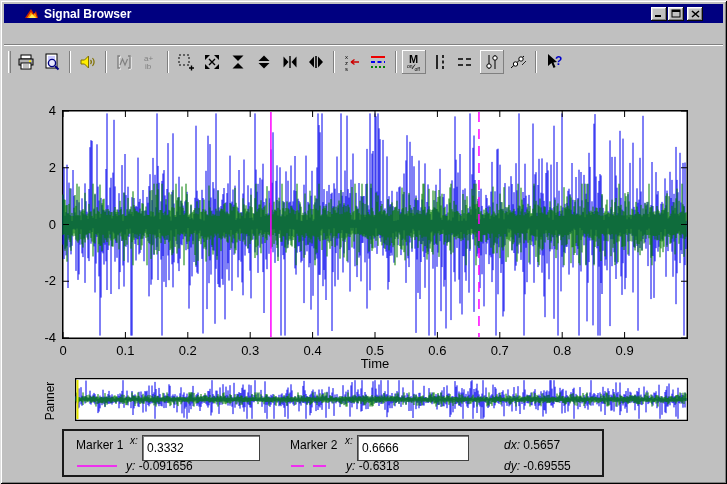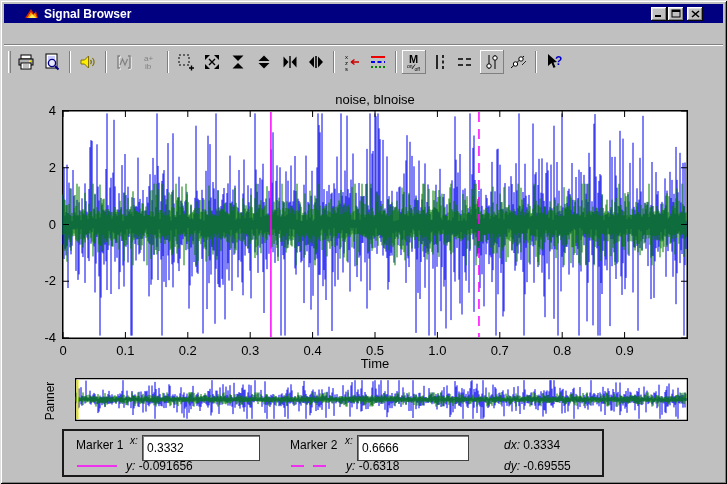--- a/index.html
+++ b/index.html
@@ -264,21 +264,20 @@
       <button class="tbbtn">
         <span>
           <svg width="20" height="20" viewBox="0 0 20 20" fill="none" stroke-linecap="butt">
             <polygon points="4,2 4,14 7.5,11 9.5,16 11.5,15 9.5,10.5 13,10" fill="#000"></polygon>
             <text x="11" y="13" font-size="12" font-weight="bold" fill="#0000cc" font-family="Liberation Sans,sans-serif">?</text>
           </svg>
         </span>
       </button>
     </div>
 
-  <div class="plot-title">noise, blnoise</div>
 
   <svg class="main-plot" id="main-plot" width="626" height="229">
       <rect x="0.5" y="0.5" width="625" height="228" fill="#ffffff" stroke="#000" stroke-width="2"></rect>
       <path d="M1 85.3L1 134.6M2 57.3L2 149.0M3 105.7L3 138.9M4 102.1L4 145.4M5 54.7L5 135.9M6 103.0L6 178.0M7 72.6L7 128.2M8 104.9L8 137.4M9 78.5L9 144.4M10 111.0L10 135.8M11 60.0L11 119.4M12 85.9L12 118.8M13 102.4L13 119.7M14 105.3L14 160.9M15 89.9L15 118.6M16 105.8L16 169.9M17 92.3L17 164.4M18 100.3L18 134.7M19 110.1L19 119.4M20 88.3L20 143.4M21 103.2L21 147.1M22 104.5L22 128.1M23 73.4L23 172.9M24 91.2L24 124.3M25 101.7L25 127.6M26 108.9L26 148.2M27 79.0L27 151.1M28 37.2L28 120.5M29 30.2L29 133.7M30 30.9L30 122.0M31 107.8L31 118.3M32 98.6L32 136.4M33 84.5L33 182.5M34 108.9L34 153.6M35 34.3L35 127.0M36 76.6L36 123.4M37 90.5L37 166.4M38 107.5L38 225.6M39 87.9L39 187.6M40 95.1L40 142.2M41 99.6L41 143.4M42 100.2L42 154.6M43 101.3L43 134.7M44 59.0L44 151.3M45 3.4L45 180.0M46 95.2L46 140.0M47 101.3L47 120.9M48 77.6L48 128.4M49 67.8L49 184.0M50 108.4L50 136.0M51 62.6L51 121.8M52 9.8L52 123.4M53 76.4L53 151.7M54 104.0L54 132.9M55 106.1L55 147.8M56 99.6L56 124.4M57 83.2L57 179.2M58 100.0L58 162.1M59 97.1L59 121.8M60 55.1L60 130.9M61 110.9L61 155.5M62 82.8L62 176.6M63 44.0L63 124.5M64 85.1L64 136.8M65 105.4L65 119.2M66 76.7L66 152.5M67 101.4L67 126.9M68 99.6L68 118.7M69 104.1L69 225.6M70 87.2L70 225.6M71 106.1L71 123.1M72 88.0L72 127.6M73 97.0L73 133.9M74 95.9L74 150.5M75 96.8L75 129.4M76 47.6L76 129.0M77 91.9L77 144.4M78 88.9L78 142.9M79 103.6L79 128.9M80 101.1L80 128.7M81 80.0L81 124.9M82 105.9L82 151.3M83 100.5L83 121.6M84 100.5L84 119.1M85 86.9L85 124.4M86 92.7L86 131.3M87 76.1L87 186.4M88 64.2L88 134.2M89 106.4L89 174.7M90 90.1L90 169.5M91 47.9L91 134.7M92 106.7L92 145.0M93 64.8L93 124.4M94 97.2L94 140.1M95 3.4L95 136.9M96 55.9L96 170.0M97 72.8L97 119.4M98 109.1L98 123.1M99 91.3L99 149.6M100 70.9L100 225.6M101 63.5L101 146.0M102 60.1L102 171.8M103 85.4L103 130.0M104 94.5L104 177.1M105 79.0L105 130.0M106 33.1L106 145.5M107 99.9L107 170.2M108 106.5L108 130.7M109 110.6L109 120.4M110 81.8L110 154.3M111 23.3L111 177.4M112 93.5L112 152.4M113 106.7L113 126.8M114 106.9L114 119.2M115 101.5L115 134.2M116 87.5L116 153.3M117 66.7L117 161.1M118 105.0L118 148.7M119 90.6L119 134.4M120 93.3L120 135.2M121 95.6L121 129.2M122 100.8L122 122.4M123 91.4L123 126.6M124 89.9L124 140.2M125 81.8L125 134.0M126 107.1L126 118.0M127 106.6L127 198.6M128 109.1L128 175.4M129 95.3L129 137.5M130 108.2L130 166.4M131 109.5L131 130.9M132 103.8L132 152.0M133 87.8L133 120.7M134 15.7L134 156.9M135 80.7L135 162.6M136 88.7L136 163.8M137 90.1L137 123.3M138 108.8L138 120.7M139 109.4L139 126.4M140 79.8L140 148.9M141 88.0L141 223.5M142 110.5L142 132.1M143 99.5L143 127.3M144 60.8L144 139.5M145 104.7L145 199.1M146 25.7L146 126.6M147 90.6L147 173.2M148 34.1L148 150.4M149 87.5L149 164.6M150 100.6L150 137.0M151 72.1L151 140.3M152 78.4L152 140.6M153 88.9L153 213.8M154 3.4L154 158.8M155 100.7L155 146.0M156 80.1L156 174.1M157 97.4L157 177.0M158 100.4L158 177.5M159 96.1L159 129.5M160 89.7L160 168.9M161 84.1L161 174.8M162 78.0L162 122.5M163 101.6L163 209.4M164 92.4L164 126.9M165 83.1L165 159.4M166 73.4L166 153.2M167 105.3L167 170.6M168 45.6L168 140.0M169 93.2L169 120.0M170 91.6L170 180.8M171 79.5L171 133.3M172 94.7L172 144.8M173 75.6L173 138.4M174 109.9L174 123.0M175 108.2L175 121.5M176 97.9L176 167.4M177 60.0L177 150.2M178 108.6L178 118.8M179 102.3L179 151.7M180 102.3L180 172.4M181 83.5L181 185.3M182 49.5L182 129.8M183 108.2L183 145.6M184 103.4L184 136.3M185 101.9L185 126.3M186 75.3L186 138.5M187 92.3L187 143.1M188 107.9L188 160.7M189 78.3L189 188.4M190 107.6L190 119.6M191 110.2L191 129.6M192 103.4L192 125.2M193 3.4L193 142.4M194 59.6L194 129.6M195 81.7L195 118.8M196 73.8L196 162.9M197 97.9L197 124.3M198 67.8L198 137.7M199 106.9L199 120.3M200 69.5L200 133.8M201 53.7L201 162.1M202 92.0L202 203.0M203 105.7L203 122.3M204 88.5L204 149.5M205 104.6L205 159.2M206 103.4L206 122.0M207 80.8L207 143.8M208 88.3L208 124.3M209 39.4L209 138.6M210 72.7L210 119.3M211 22.3L211 142.3M212 101.7L212 119.2M213 100.0L213 152.9M214 70.9L214 126.0M215 55.3L215 135.0M216 105.5L216 146.8M217 91.2L217 123.7M218 57.3L218 120.4M219 107.0L219 225.6M220 104.4L220 135.8M221 91.1L221 145.1M222 92.5L222 149.4M223 106.3L223 225.6M224 61.4L224 129.8M225 104.7L225 138.4M226 70.7L226 134.5M227 92.5L227 126.0M228 91.7L228 118.9M229 55.5L229 130.6M230 95.5L230 126.0M231 91.4L231 119.1M232 80.3L232 119.8M233 46.0L233 158.4M234 81.0L234 164.6M235 109.6L235 142.7M236 88.7L236 136.4M237 90.9L237 136.0M238 94.3L238 142.1M239 110.7L239 152.5M240 111.0L240 150.9M241 105.4L241 130.8M242 74.7L242 193.1M243 101.9L243 144.9M244 45.6L244 135.3M245 109.8L245 141.4M246 91.9L246 134.3M247 93.4L247 157.3M248 107.5L248 153.2M249 85.7L249 199.7M250 60.8L250 136.2M251 110.9L251 185.8M252 109.3L252 138.3M253 92.4L253 150.1M254 88.3L254 144.4M255 57.4L255 148.6M256 3.4L256 225.6M257 15.1L257 164.8M258 22.3L258 164.8M259 106.2L259 120.5M260 3.4L260 118.9M261 92.1L261 176.2M262 79.1L262 160.0M263 100.0L263 169.5M264 94.1L264 190.0M265 81.1L265 126.0M266 106.4L266 131.1M267 74.9L267 119.3M268 106.9L268 125.6M269 83.8L269 131.1M270 82.7L270 221.0M271 96.3L271 162.1M272 73.3L272 118.3M273 78.7L273 176.4M274 102.9L274 143.1M275 46.5L275 135.6M276 97.6L276 169.8M277 83.1L277 128.5M278 93.6L278 139.1M279 3.4L279 123.2M280 85.7L280 120.1M281 82.1L281 162.5M282 95.1L282 143.4M283 60.5L283 131.9M284 86.1L284 123.1M285 5.6L285 123.5M286 79.1L286 152.5M287 87.6L287 140.1M288 83.1L288 181.6M289 69.6L289 117.9M290 109.4L290 120.7M291 43.5L291 117.9M292 110.1L292 138.7M293 109.5L293 156.3M294 82.9L294 117.9M295 96.5L295 167.1M296 99.2L296 124.1M297 73.0L297 147.6M298 109.7L298 145.5M299 86.1L299 171.4M300 86.7L300 133.0M301 86.2L301 132.8M302 86.0L302 124.0M303 107.0L303 152.4M304 74.0L304 127.2M305 38.9L305 198.6M306 95.3L306 143.4M307 99.5L307 148.7M308 3.4L308 180.3M309 77.9L309 129.7M310 43.6L310 137.9M311 41.0L311 125.3M312 106.5L312 128.7M313 3.4L313 137.7M314 6.3L314 118.5M315 81.5L315 143.9M316 3.4L316 126.0M317 18.3L317 125.0M318 29.2L318 128.2M319 90.9L319 131.8M320 104.2L320 127.4M321 29.9L321 145.6M322 100.4L322 138.0M323 98.4L323 134.5M324 105.7L324 141.6M325 46.4L325 148.1M326 89.3L326 179.6M327 86.2L327 172.0M328 94.6L328 145.9M329 94.1L329 142.8M330 80.8L330 145.5M331 96.3L331 123.2M332 111.0L332 152.7M333 97.6L333 129.0M334 110.6L334 121.6M335 81.7L335 127.2M336 109.9L336 135.2M337 77.3L337 122.0M338 76.5L338 124.7M339 101.9L339 145.1M340 99.4L340 130.0M341 84.2L341 135.6M342 63.5L342 120.4M343 104.9L343 129.8M344 50.4L344 172.9M345 25.2L345 135.5M346 105.7L346 148.3M347 84.5L347 157.1M348 31.8L348 132.5M349 97.9L349 122.9M350 45.9L350 141.8M351 105.8L351 118.9M352 56.3L352 120.7M353 89.6L353 138.7M354 85.5L354 222.9M355 90.1L355 149.5M356 90.2L356 182.9M357 50.5L357 120.5M358 103.9L358 189.0M359 97.3L359 152.0M360 89.5L360 134.2M361 100.1L361 131.0M362 99.6L362 147.0M363 53.4L363 177.8M364 103.5L364 142.9M365 92.0L365 138.3M366 74.4L366 141.7M367 96.3L367 225.6M368 104.1L368 133.6M369 109.9L369 122.6M370 109.7L370 121.5M371 99.5L371 158.7M372 90.1L372 134.8M373 97.7L373 225.6M374 74.7L374 134.1M375 99.1L375 156.8M376 101.4L376 142.6M377 102.5L377 121.2M378 58.8L378 131.2M379 107.6L379 201.2M380 109.9L380 157.1M381 87.1L381 119.8M382 83.9L382 176.6M383 105.2L383 169.9M384 104.2L384 218.5M385 94.3L385 133.1M386 110.5L386 132.0M387 109.6L387 131.4M388 92.6L388 132.3M389 110.7L389 210.1M390 70.3L390 125.2M391 107.4L391 123.8M392 78.3L392 162.2M393 6.4L393 171.6M394 49.7L394 125.8M395 76.7L395 137.9M396 62.5L396 124.5M397 111.1L397 169.7M398 44.0L398 193.5M399 103.9L399 122.0M400 110.8L400 204.5M401 79.8L401 146.1M402 108.4L402 146.2M403 78.4L403 162.3M404 110.7L404 170.8M405 103.9L405 138.8M406 98.2L406 120.2M407 102.1L407 182.7M408 3.4L408 140.8M409 104.7L409 118.8M410 64.3L410 119.0M411 37.8L411 129.4M412 25.5L412 201.9M413 70.0L413 122.4M414 98.6L414 127.2M415 109.1L415 146.4M416 89.0L416 143.7M417 80.9L417 143.0M418 109.3L418 178.1M419 78.7L419 145.4M420 95.9L420 164.3M421 104.0L421 133.5M422 108.1L422 196.4M423 104.9L423 125.3M424 84.9L424 144.3M425 88.1L425 133.5M426 96.5L426 130.1M427 95.4L427 154.1M428 108.8L428 145.3M429 81.6L429 147.3M430 51.9L430 172.1M431 92.4L431 160.2M432 106.7L432 135.2M433 81.3L433 132.3M434 105.0L434 225.6M435 39.4L435 133.8M436 38.7L436 184.3M437 108.3L437 137.2M438 54.7L438 126.8M439 92.0L439 162.9M440 99.3L440 154.1M441 98.8L441 206.5M442 109.3L442 201.4M443 73.1L443 135.2M444 101.2L444 126.6M445 98.2L445 126.7M446 104.6L446 118.7M447 76.4L447 122.6M448 102.8L448 119.0M449 66.2L449 120.5M450 74.0L450 140.3M451 94.2L451 129.4M452 82.2L452 143.0M453 101.1L453 160.7M454 53.2L454 155.7M455 80.3L455 136.3M456 98.2L456 143.5M457 3.4L457 127.9M458 96.2L458 132.8M459 101.4L459 149.9M460 98.8L460 123.8M461 82.0L461 161.9M462 88.0L462 225.6M463 53.7L463 184.3M464 85.7L464 137.8M465 97.3L465 172.2M466 103.0L466 119.6M467 84.9L467 118.4M468 107.2L468 154.4M469 105.9L469 125.5M470 105.8L470 131.5M471 13.5L471 136.3M472 75.6L472 172.8M473 64.3L473 126.6M474 62.2L474 130.6M475 102.8L475 119.6M476 75.0L476 157.1M477 48.8L477 136.8M478 102.9L478 144.8M479 82.7L479 126.9M480 48.4L480 162.7M481 83.4L481 145.5M482 90.9L482 186.5M483 96.4L483 207.2M484 63.0L484 120.4M485 52.4L485 153.5M486 60.4L486 125.7M487 107.6L487 169.3M488 97.1L488 141.4M489 54.6L489 132.7M490 98.3L490 139.4M491 109.8L491 127.4M492 15.7L492 208.8M493 87.5L493 139.2M494 105.0L494 120.4M495 52.0L495 127.4M496 101.6L496 225.6M497 80.7L497 125.9M498 100.9L498 124.4M499 103.9L499 181.4M500 3.4L500 146.8M501 97.4L501 157.3M502 105.7L502 142.1M503 93.8L503 143.2M504 98.9L504 136.8M505 93.0L505 136.8M506 80.8L506 124.8M507 78.7L507 164.6M508 84.1L508 122.0M509 99.8L509 123.3M510 53.0L510 120.8M511 89.8L511 157.5M512 101.9L512 118.7M513 91.7L513 119.9M514 67.0L514 136.1M515 103.6L515 145.1M516 88.0L516 138.9M517 59.7L517 225.6M518 105.9L518 117.9M519 62.0L519 161.5M520 90.3L520 120.2M521 102.2L521 125.5M522 64.9L522 135.3M523 107.2L523 127.4M524 83.7L524 154.7M525 73.9L525 211.4M526 92.0L526 172.8M527 42.8L527 152.1M528 56.9L528 130.6M529 105.0L529 119.6M530 91.3L530 145.2M531 102.0L531 215.4M532 13.7L532 154.0M533 4.1L533 125.7M534 66.5L534 119.9M535 101.1L535 138.3M536 82.8L536 225.6M537 70.9L537 156.7M538 64.1L538 225.6M539 65.4L539 173.0M540 85.3L540 184.0M541 97.9L541 140.8M542 109.9L542 130.8M543 104.8L543 155.7M544 104.5L544 149.6M545 104.1L545 160.3M546 101.2L546 118.5M547 106.7L547 123.8M548 30.4L548 216.1M549 99.3L549 129.1M550 46.9L550 156.2M551 103.9L551 129.2M552 105.9L552 142.3M553 46.8L553 151.9M554 65.5L554 169.0M555 77.7L555 153.6M556 103.2L556 126.3M557 96.2L557 125.1M558 20.8L558 122.7M559 87.9L559 166.4M560 99.6L560 184.9M561 28.6L561 153.2M562 105.4L562 124.1M563 91.2L563 179.2M564 96.7L564 167.9M565 109.3L565 119.0M566 84.2L566 131.6M567 107.2L567 145.8M568 52.9L568 124.2M569 108.9L569 118.9M570 105.1L570 125.7M571 32.7L571 182.5M572 96.9L572 137.2M573 99.7L573 137.7M574 103.8L574 126.4M575 78.3L575 135.9M576 92.7L576 220.7M577 89.6L577 119.7M578 47.8L578 138.0M579 81.5L579 121.4M580 106.7L580 140.3M581 5.8L581 129.0M582 103.7L582 124.8M583 92.7L583 132.4M584 99.4L584 138.7M585 94.4L585 119.9M586 91.9L586 156.1M587 107.1L587 118.6M588 101.8L588 125.1M589 95.1L589 189.1M590 52.0L590 145.8M591 96.0L591 146.1M592 104.2L592 187.9M593 104.9L593 151.4M594 62.1L594 138.2M595 84.4L595 129.7M596 81.1L596 141.7M597 102.9L597 136.8M598 103.9L598 130.9M599 93.8L599 122.0M600 91.9L600 129.4M601 103.4L601 130.6M602 100.3L602 125.7M603 68.4L603 119.1M604 95.2L604 166.8M605 80.6L605 135.1M606 108.5L606 141.1M607 107.3L607 123.7M608 61.8L608 125.0M609 88.0L609 132.5M610 69.9L610 141.7M611 92.0L611 166.8M612 83.8L612 131.7M613 103.5L613 150.6M614 36.9L614 194.2M615 69.9L615 163.3M616 82.3L616 123.7M617 105.4L617 121.5M618 42.8L618 153.1M619 92.5L619 140.2M620 101.5L620 144.0M621 52.9L621 128.5M622 96.0L622 225.6M623 52.5L623 155.1M624 110.8L624 139.0" stroke="#0000ee" stroke-width="1"></path>
       <path d="M1 84.4L1 125.0M2 89.4L2 124.1M3 89.8L3 140.8M4 95.3L4 137.6M5 95.0L5 151.7M6 103.7L6 125.0M7 93.9L7 129.7M8 78.3L8 131.9M9 106.0L9 140.8M10 102.9L10 125.3M11 105.9L11 126.4M12 97.7L12 123.5M13 85.0L13 125.9M14 95.9L14 129.7M15 73.7L15 131.3M16 105.0L16 132.7M17 76.5L17 130.4M18 105.4L18 124.0M19 101.7L19 129.2M20 100.3L20 134.4M21 99.1L21 137.6M22 100.6L22 129.4M23 82.8L23 132.5M24 104.4L24 125.3M25 105.8L25 124.2M26 103.5L26 129.5M27 93.9L27 123.2M28 101.7L28 123.5M29 101.4L29 127.9M30 105.9L30 131.6M31 73.7L31 146.5M32 99.7L32 132.6M33 83.7L33 133.6M34 103.7L34 124.0M35 97.2L35 125.5M36 100.8L36 142.4M37 101.9L37 134.1M38 74.6L38 135.9M39 103.8L39 135.5M40 93.2L40 141.1M41 89.3L41 124.8M42 88.7L42 132.8M43 102.0L43 128.1M44 99.4L44 129.8M45 105.0L45 132.1M46 99.0L46 127.8M47 100.7L47 135.5M48 104.9L48 124.5M49 102.0L49 130.5M50 102.1L50 136.5M51 105.9L51 136.7M52 100.6L52 129.3M53 97.0L53 128.1M54 102.0L54 130.6M55 99.5L55 132.8M56 101.9L56 125.4M57 105.2L57 139.4M58 90.8L58 123.3M59 99.1L59 126.4M60 104.8L60 130.9M61 104.0L61 129.5M62 82.5L62 150.9M63 105.9L63 136.0M64 105.9L64 130.1M65 99.3L65 134.7M66 87.9L66 126.2M67 103.7L67 123.7M68 98.9L68 123.7M69 96.5L69 138.7M70 101.9L70 132.1M71 81.3L71 155.3M72 95.1L72 129.8M73 98.5L73 124.3M74 101.1L74 128.0M75 101.3L75 124.6M76 102.5L76 135.1M77 102.5L77 126.2M78 98.6L78 123.8M79 103.5L79 139.9M80 93.2L80 135.4M81 93.7L81 128.6M82 100.9L82 126.1M83 105.6L83 123.1M84 96.5L84 127.9M85 104.6L85 155.3M86 105.0L86 127.1M87 105.0L87 133.1M88 80.5L88 124.0M89 101.3L89 148.9M90 80.1L90 135.3M91 101.9L91 124.6M92 73.7L92 144.2M93 105.6L93 125.5M94 84.8L94 128.4M95 73.7L95 144.5M96 79.2L96 127.0M97 102.5L97 141.0M98 100.0L98 128.5M99 100.1L99 133.1M100 73.7L100 125.6M101 103.0L101 126.5M102 105.2L102 128.5M103 101.6L103 134.0M104 89.2L104 125.8M105 105.3L105 129.4M106 104.5L106 125.1M107 82.4L107 132.3M108 100.7L108 140.1M109 84.4L109 138.6M110 97.3L110 145.2M111 80.1L111 143.3M112 97.7L112 126.5M113 105.0L113 136.9M114 73.7L114 130.8M115 90.3L115 143.6M116 87.5L116 124.4M117 87.1L117 138.5M118 96.6L118 125.4M119 90.9L119 123.5M120 76.5L120 123.8M121 97.7L121 124.4M122 104.9L122 155.3M123 103.3L123 126.1M124 73.7L124 123.8M125 84.1L125 131.7M126 92.1L126 139.2M127 105.1L127 131.4M128 103.7L128 126.6M129 94.5L129 123.9M130 102.5L130 124.4M131 101.7L131 134.3M132 100.0L132 123.0M133 98.2L133 145.0M134 103.4L134 155.3M135 91.3L135 124.5M136 104.2L136 150.8M137 97.9L137 131.1M138 90.1L138 128.6M139 101.9L139 134.2M140 101.7L140 125.9M141 99.1L141 128.6M142 89.6L142 138.7M143 101.8L143 137.1M144 100.7L144 151.6M145 104.4L145 129.8M146 105.3L146 127.5M147 75.5L147 146.2M148 97.4L148 129.4M149 101.1L149 125.6M150 105.7L150 135.1M151 103.8L151 144.6M152 105.4L152 127.4M153 104.5L153 123.7M154 98.7L154 125.6M155 105.9L155 149.8M156 80.6L156 123.7M157 105.9L157 128.1M158 101.4L158 127.8M159 98.6L159 141.1M160 99.0L160 128.7M161 100.4L161 125.8M162 94.2L162 127.5M163 93.0L163 128.5M164 103.4L164 123.9M165 101.6L165 131.7M166 103.4L166 132.7M167 103.9L167 124.5M168 92.9L168 126.5M169 94.2L169 138.4M170 100.5L170 132.3M171 96.5L171 124.7M172 97.0L172 128.5M173 77.8L173 143.5M174 92.8L174 140.2M175 96.7L175 132.4M176 101.3L176 123.6M177 103.3L177 129.6M178 102.6L178 131.0M179 103.1L179 123.7M180 105.8L180 123.0M181 88.3L181 131.6M182 94.4L182 123.7M183 98.6L183 134.6M184 95.3L184 124.4M185 101.1L185 123.8M186 98.8L186 138.4M187 102.3L187 125.8M188 96.2L188 134.0M189 84.7L189 130.6M190 97.2L190 129.8M191 103.2L191 123.8M192 103.9L192 126.0M193 88.2L193 148.0M194 73.7L194 137.2M195 101.6L195 145.2M196 99.1L196 135.7M197 94.6L197 125.8M198 94.5L198 123.0M199 90.2L199 143.3M200 98.4L200 124.8M201 100.0L201 127.1M202 96.8L202 124.0M203 95.4L203 133.0M204 103.9L204 128.4M205 76.2L205 130.2M206 105.5L206 124.4M207 104.7L207 124.9M208 92.8L208 126.4M209 95.1L209 126.4M210 99.8L210 136.9M211 104.3L211 125.0M212 91.7L212 133.9M213 99.5L213 123.0M214 101.0L214 130.5M215 90.0L215 138.0M216 97.9L216 151.0M217 87.7L217 124.0M218 99.7L218 127.9M219 105.9L219 131.8M220 73.7L220 131.7M221 98.2L221 125.9M222 92.1L222 126.6M223 101.3L223 137.5M224 98.0L224 142.6M225 91.4L225 123.2M226 98.3L226 137.8M227 99.5L227 130.6M228 103.1L228 128.9M229 95.9L229 135.3M230 97.6L230 136.5M231 99.4L231 130.1M232 100.2L232 127.2M233 104.1L233 138.1M234 100.9L234 155.3M235 73.7L235 123.7M236 100.3L236 125.9M237 102.6L237 132.3M238 92.3L238 131.5M239 96.7L239 140.9M240 105.0L240 125.1M241 102.8L241 126.9M242 104.8L242 147.8M243 83.5L243 127.9M244 103.5L244 123.3M245 105.2L245 125.9M246 100.6L246 135.0M247 94.7L247 127.7M248 80.7L248 132.5M249 98.8L249 129.3M250 104.5L250 133.5M251 99.1L251 125.6M252 94.5L252 126.5M253 85.6L253 155.3M254 98.6L254 139.3M255 88.7L255 142.8M256 100.3L256 126.9M257 73.7L257 129.5M258 95.6L258 131.2M259 105.3L259 125.4M260 104.4L260 140.0M261 98.7L261 130.2M262 96.2L262 123.2M263 98.1L263 129.8M264 95.7L264 129.2M265 104.5L265 146.5M266 101.0L266 128.4M267 92.6L267 132.6M268 102.0L268 138.8M269 89.1L269 123.2M270 104.0L270 136.1M271 98.1L271 127.7M272 96.6L272 126.0M273 100.3L273 137.1M274 96.7L274 126.2M275 102.6L275 128.5M276 95.4L276 123.5M277 90.5L277 123.0M278 104.2L278 148.7M279 80.0L279 137.4M280 103.9L280 127.9M281 96.8L281 131.2M282 93.2L282 147.5M283 102.3L283 129.5M284 96.1L284 127.6M285 101.6L285 151.2M286 94.6L286 126.6M287 97.3L287 123.8M288 102.9L288 127.1M289 104.8L289 124.6M290 77.0L290 137.5M291 102.3L291 123.6M292 100.9L292 131.6M293 73.7L293 124.5M294 95.7L294 124.1M295 99.2L295 155.3M296 98.5L296 123.6M297 103.1L297 142.3M298 90.7L298 125.1M299 104.5L299 124.1M300 73.7L300 125.4M301 92.8L301 126.6M302 104.7L302 125.9M303 93.9L303 127.3M304 104.7L304 125.5M305 73.7L305 128.5M306 102.0L306 129.0M307 104.1L307 141.6M308 105.3L308 126.1M309 73.7L309 133.9M310 97.8L310 140.9M311 101.3L311 138.4M312 104.8L312 126.2M313 105.1L313 127.5M314 82.6L314 130.8M315 91.8L315 125.9M316 85.4L316 135.9M317 102.3L317 124.0M318 101.1L318 125.1M319 96.0L319 125.5M320 94.0L320 135.4M321 101.5L321 126.5M322 99.7L322 133.2M323 100.9L323 139.0M324 104.4L324 130.2M325 103.3L325 135.3M326 89.1L326 127.5M327 106.0L327 140.4M328 96.5L328 135.5M329 104.6L329 127.6M330 92.4L330 133.0M331 101.0L331 137.2M332 99.9L332 135.3M333 97.0L333 155.3M334 96.6L334 126.6M335 90.7L335 147.4M336 101.1L336 128.8M337 98.9L337 123.4M338 104.5L338 136.0M339 103.2L339 138.9M340 77.6L340 139.7M341 98.1L341 128.7M342 81.9L342 142.2M343 103.9L343 150.4M344 97.2L344 131.8M345 103.4L345 125.7M346 101.1L346 145.8M347 82.9L347 125.4M348 95.0L348 126.1M349 103.0L349 127.7M350 99.5L350 138.5M351 103.2L351 127.3M352 97.0L352 124.3M353 104.5L353 130.1M354 87.8L354 126.4M355 102.6L355 127.0M356 99.9L356 137.9M357 103.8L357 131.1M358 100.8L358 124.9M359 104.1L359 134.0M360 83.8L360 127.8M361 73.7L361 141.4M362 73.7L362 126.7M363 96.8L363 136.1M364 105.2L364 126.7M365 102.5L365 149.6M366 99.3L366 144.3M367 78.8L367 130.2M368 99.5L368 138.6M369 102.0L369 131.6M370 99.9L370 142.0M371 80.5L371 144.5M372 97.4L372 125.6M373 80.9L373 123.5M374 98.8L374 133.3M375 91.8L375 134.9M376 87.0L376 123.3M377 80.0L377 146.9M378 86.3L378 125.0M379 95.4L379 124.1M380 83.7L380 124.0M381 105.3L381 123.7M382 97.9L382 134.6M383 96.7L383 132.0M384 105.9L384 125.2M385 105.8L385 135.7M386 102.5L386 132.2M387 88.5L387 124.5M388 77.4L388 140.5M389 73.7L389 144.3M390 99.2L390 123.2M391 101.4L391 142.6M392 90.9L392 126.8M393 102.0L393 126.9M394 94.7L394 129.4M395 101.0L395 126.1M396 101.4L396 128.1M397 103.0L397 128.1M398 104.7L398 128.8M399 105.8L399 131.1M400 100.1L400 128.5M401 84.0L401 130.1M402 103.2L402 123.9M403 89.8L403 127.7M404 95.0L404 155.3M405 86.2L405 125.1M406 102.8L406 130.5M407 103.1L407 123.9M408 96.6L408 138.8M409 99.3L409 124.8M410 78.8L410 123.2M411 85.6L411 123.7M412 73.7L412 124.6M413 94.3L413 135.4M414 73.7L414 155.3M415 93.8L415 123.4M416 91.1L416 136.2M417 97.3L417 139.8M418 102.5L418 131.2M419 101.1L419 131.7M420 104.4L420 131.7M421 105.0L421 125.1M422 99.6L422 124.9M423 103.3L423 124.7M424 98.0L424 131.9M425 101.7L425 129.7M426 103.6L426 123.1M427 103.3L427 124.1M428 96.7L428 128.2M429 105.9L429 137.7M430 104.4L430 123.6M431 76.6L431 143.7M432 101.5L432 143.5M433 103.4L433 133.3M434 105.7L434 127.2M435 93.8L435 143.2M436 103.4L436 128.4M437 99.9L437 124.1M438 83.6L438 148.2M439 98.9L439 126.4M440 92.2L440 137.5M441 100.6L441 140.5M442 77.2L442 136.5M443 103.2L443 124.0M444 97.0L444 151.9M445 102.0L445 129.2M446 96.9L446 147.3M447 94.9L447 129.8M448 100.2L448 131.3M449 101.7L449 127.3M450 102.8L450 140.4M451 101.2L451 134.2M452 98.8L452 132.4M453 104.2L453 123.8M454 106.0L454 125.4M455 104.7L455 151.7M456 73.7L456 123.0M457 95.5L457 134.6M458 105.0L458 127.3M459 77.7L459 142.3M460 89.6L460 123.0M461 94.6L461 123.8M462 105.3L462 133.3M463 102.2L463 129.7M464 103.8L464 130.5M465 99.4L465 123.2M466 93.8L466 132.8M467 101.2L467 152.6M468 95.9L468 130.2M469 103.3L469 135.1M470 103.3L470 124.8M471 98.7L471 125.7M472 73.7L472 126.1M473 94.5L473 134.9M474 90.8L474 146.9M475 105.9L475 126.7M476 94.7L476 152.0M477 96.3L477 155.3M478 88.5L478 138.7M479 97.4L479 129.5M480 102.4L480 140.4M481 103.6L481 138.9M482 96.3L482 123.7M483 97.1L483 132.5M484 104.4L484 123.3M485 104.8L485 127.1M486 102.2L486 130.0M487 100.2L487 123.0M488 91.3L488 139.2M489 99.7L489 131.1M490 100.1L490 124.6M491 101.2L491 126.9M492 97.2L492 136.1M493 89.7L493 125.0M494 102.7L494 148.1M495 95.8L495 139.8M496 93.4L496 133.3M497 105.9L497 124.2M498 105.8L498 125.4M499 95.7L499 130.2M500 100.4L500 135.3M501 105.8L501 127.0M502 77.2L502 155.3M503 98.1L503 125.2M504 97.1L504 135.3M505 86.4L505 134.2M506 95.7L506 125.3M507 98.6L507 129.4M508 85.3L508 124.1M509 87.5L509 153.2M510 103.9L510 137.3M511 104.5L511 137.1M512 96.3L512 145.0M513 90.0L513 143.0M514 104.8L514 133.2M515 103.7L515 125.2M516 89.3L516 136.1M517 104.4L517 153.2M518 96.3L518 155.3M519 104.7L519 130.1M520 73.7L520 142.5M521 101.8L521 126.6M522 97.7L522 123.4M523 73.7L523 124.1M524 89.2L524 155.3M525 104.4L525 126.4M526 73.7L526 123.8M527 101.3L527 127.8M528 102.7L528 126.5M529 100.7L529 127.9M530 102.0L530 130.4M531 96.6L531 129.8M532 104.0L532 155.3M533 100.9L533 137.0M534 97.5L534 131.6M535 98.0L535 126.5M536 101.8L536 136.1M537 104.9L537 128.6M538 97.7L538 141.7M539 105.7L539 151.0M540 84.0L540 123.8M541 105.5L541 123.9M542 103.0L542 125.5M543 101.4L543 146.4M544 94.5L544 130.9M545 89.6L545 124.5M546 102.7L546 131.3M547 102.5L547 124.2M548 103.8L548 125.2M549 97.1L549 146.2M550 89.7L550 124.1M551 105.0L551 137.8M552 102.1L552 133.9M553 92.1L553 155.1M554 88.0L554 124.5M555 105.2L555 132.4M556 95.9L556 152.2M557 73.7L557 131.4M558 97.8L558 126.5M559 94.8L559 126.4M560 105.3L560 137.1M561 100.8L561 136.5M562 101.5L562 140.0M563 83.2L563 136.4M564 86.2L564 123.6M565 105.3L565 125.0M566 82.0L566 144.5M567 91.4L567 123.4M568 104.7L568 131.2M569 104.8L569 123.6M570 98.7L570 131.5M571 99.8L571 125.7M572 105.5L572 136.6M573 104.2L573 140.5M574 91.9L574 130.0M575 96.6L575 133.8M576 102.0L576 142.3M577 103.8L577 134.0M578 104.2L578 145.2M579 94.9L579 131.3M580 105.3L580 140.8M581 98.4L581 125.9M582 104.2L582 133.5M583 93.3L583 124.5M584 95.5L584 128.8M585 91.9L585 125.1M586 103.9L586 124.9M587 73.7L587 128.3M588 97.4L588 134.8M589 97.2L589 147.8M590 95.8L590 155.3M591 102.4L591 125.7M592 101.4L592 126.0M593 104.4L593 129.5M594 101.3L594 126.0M595 96.0L595 130.4M596 99.6L596 130.0M597 101.2L597 125.1M598 104.9L598 147.3M599 102.6L599 138.4M600 100.0L600 131.5M601 93.6L601 142.2M602 99.8L602 136.8M603 98.2L603 126.7M604 85.8L604 125.8M605 83.3L605 136.9M606 102.1L606 123.9M607 86.2L607 127.0M608 105.9L608 133.8M609 103.7L609 133.2M610 95.8L610 128.7M611 100.4L611 125.3M612 92.3L612 124.8M613 97.9L613 144.4M614 88.3L614 128.0M615 78.6L615 123.5M616 103.9L616 123.3M617 90.8L617 133.8M618 102.7L618 125.1M619 102.2L619 127.8M620 73.7L620 123.7M621 94.3L621 124.5M622 96.5L622 146.8M623 103.1L623 129.1M624 102.3L624 126.7" stroke="#007d00" stroke-width="1"></path>
       <line x1="1" y1="1" x2="1" y2="7" stroke="#000"></line>
       <line x1="1" y1="228" x2="1" y2="222" stroke="#000"></line>
       <line x1="63.400000000000006" y1="1" x2="63.400000000000006" y2="7" stroke="#000"></line>
       <line x1="63.400000000000006" y1="228" x2="63.400000000000006" y2="222" stroke="#000"></line>
       <line x1="125.80000000000001" y1="1" x2="125.80000000000001" y2="7" stroke="#000"></line>
@@ -310,21 +309,21 @@
       <line x1="208.9168" y1="2" x2="208.9168" y2="227" stroke="#ff00ff" stroke-width="1.5"></line>
       <line x1="416.9584" y1="2" x2="416.9584" y2="227" stroke="#ff00ff" stroke-width="1.5" stroke-dasharray="10,7"></line>
     </svg>
   <div id="tick-labels">
       <div class="xtick-label" style="left: 43px; top: 343px;">0</div>
       <div class="xtick-label" style="left: 105.4px; top: 343px;">0.1</div>
       <div class="xtick-label" style="left: 167.8px; top: 343px;">0.2</div>
       <div class="xtick-label" style="left: 230.2px; top: 343px;">0.3</div>
       <div class="xtick-label" style="left: 292.6px; top: 343px;">0.4</div>
       <div class="xtick-label" style="left: 355px; top: 343px;">0.5</div>
-      <div class="xtick-label" style="left: 417.4px; top: 343px;">1.0</div>
+      <div class="xtick-label" style="left: 417.4px; top: 343px;">0.6</div>
       <div class="xtick-label" style="left: 479.8px; top: 343px;">0.7</div>
       <div class="xtick-label" style="left: 542.2px; top: 343px;">0.8</div>
       <div class="xtick-label" style="left: 604.6px; top: 343px;">0.9</div>
       <div class="ytick-label" style="left: 18px; top: 103px;">4</div>
       <div class="ytick-label" style="left: 18px; top: 159.75px;">2</div>
       <div class="ytick-label" style="left: 18px; top: 216.5px;">0</div>
       <div class="ytick-label" style="left: 18px; top: 273.25px;">-2</div>
       <div class="ytick-label" style="left: 18px; top: 330px;">-4</div>
     </div>
   <div class="xaxis-label">Time</div>
@@ -355,20 +354,20 @@
     <svg class="sample" style="left:226px;top:33px;" width="46" height="4">
       <line x1="1" y1="2" x2="45" y2="2" stroke="#ff00ff" stroke-width="1.6" stroke-dasharray="13,9"></line>
     </svg>
     <div class="mp-text" style="left:282px;top:28px;">
       <span class="ital">y:</span>
       <span>-0.6318</span>
     </div>
 
     <div class="mp-text" style="left:440px;top:7px;">
       <span class="ital">dx:</span>
-      <span>0.3334</span>
+      <span>0.5657</span>
     </div>
     <div class="mp-text" style="left:440px;top:28px;">
       <span class="ital">dy:</span>
       <span>-0.69555</span>
     </div>
   </div>
 </div>
 
 </body></html>

